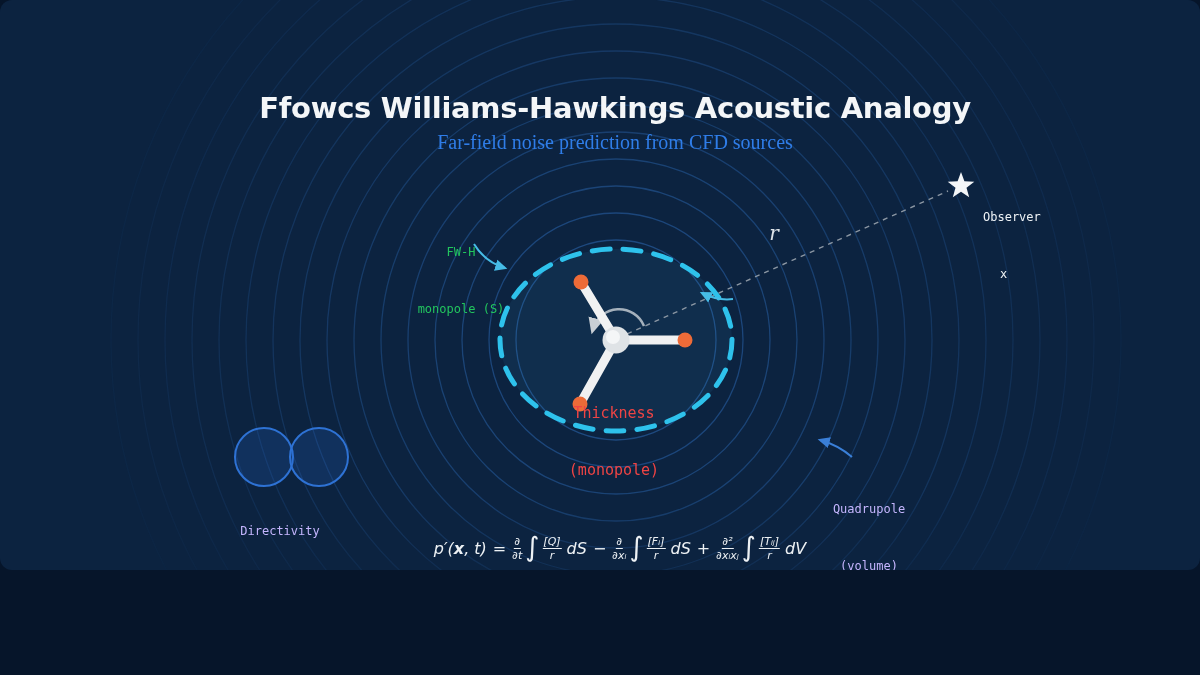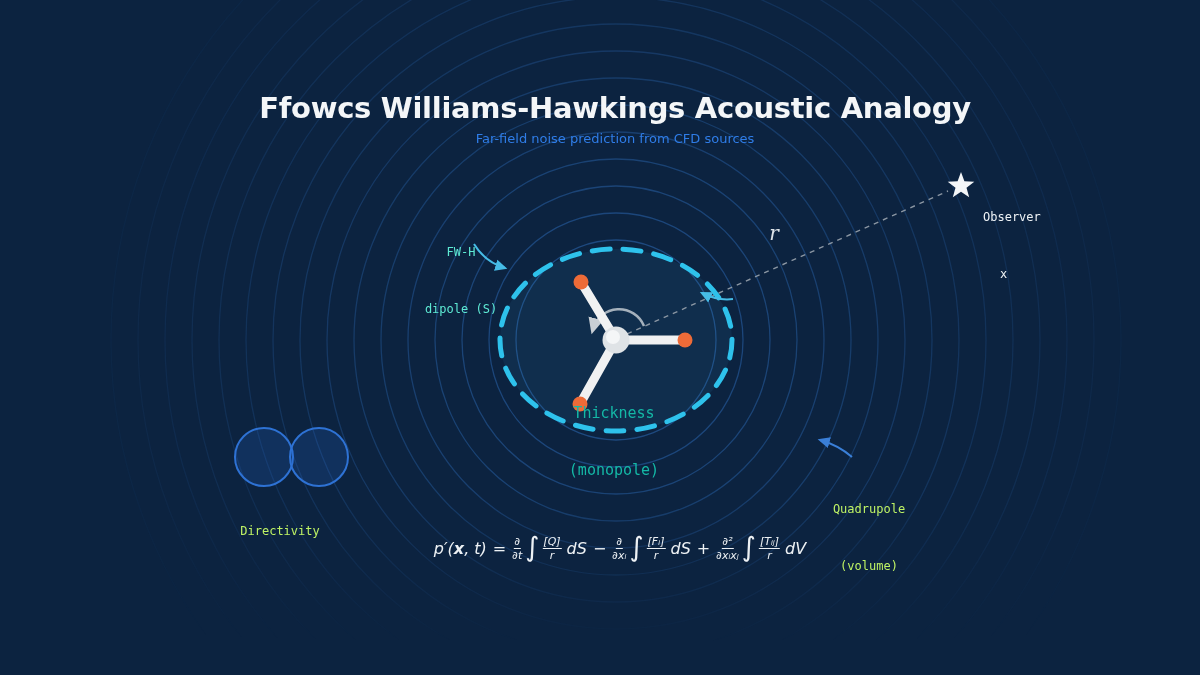--- a/index.html
+++ b/index.html
@@ -1,26 +1,26 @@
 <!DOCTYPE html>
 <html><head>
 <meta charset="utf-8">
 <style>
   html,body{margin:0;padding:0;background:#06152a;}
-  .canvas{position:relative;width:1200px;height:675px;background:#0c2340;overflow:hidden;
-          font-family:"DejaVu Sans",sans-serif;}
+  .canvas{position:relative;width:1200px;height:570px;background:#0c2340;overflow:hidden;
+          font-family:"DejaVu Sans",sans-serif;border-radius:12px;}
   svg.scene{position:absolute;left:0;top:0;}
   .lbl{position:absolute;white-space:pre;}
   .center{transform:translateX(-50%);text-align:center;}
   .mono{font-family:"DejaVu Sans Mono",monospace;}
   .title{font-size:29px;font-weight:bold;color:#f4f6f8;letter-spacing:-0.3px;}
-  .subtitle{font-size:13px;color:#2f7de8;}
-  .cyan{color:#5eead4;}
-  .orange{color:#14b8a6;}
-  .blue{color:#bef264;}
+  .subtitle{font-size:20px;color:#2f7de8;font-family:Liberation Serif, serif;}
+  .cyan{color:#22c55e;}
+  .orange{color:#ef4444;}
+  .blue{color:#c4b5fd;}
   .white{color:#eef2f5;}
   .lab14{font-size:12px;line-height:19px;}
   .lab15{font-size:15px;line-height:19px;}
   .r-label{font-family:"DejaVu Serif",serif;font-style:italic;font-size:20px;color:#dde3e8;}
   .observer-x{padding-left:17px;}
   
   .formula{position:absolute;left:620px;top:535px;transform:translateX(-50%);
            display:flex;align-items:center;gap:5px;color:#edf1f4;font-size:16px;
            font-style:italic;white-space:nowrap;}
   .frac{display:inline-flex;flex-direction:column;align-items:center;line-height:1.2;
@@ -104,21 +104,21 @@
     <path d="M 852 457 Q 838 445 820 440" fill="none" stroke="#3a7fd8" stroke-width="2" marker-end="url(#arrowBlue)"></path>
 
     <polygon fill="#f4f6f8" points="961,172 964.4,181.3 974.3,181.7 966.5,187.8 969.2,197.3 961,191.8 952.8,197.3 955.5,187.8 947.7,181.7 957.6,181.3"></polygon>
   </svg>
 
   <div class="lbl title center" style="left:615px;top:91px">Ffowcs Williams-Hawkings Acoustic Analogy</div>
   <div class="lbl subtitle center" style="left:615px;top:131px">Far-field noise prediction from CFD sources</div>
 
   <div class="lbl mono cyan lab14 center" style="left:461px;top:205px">
     <div>FW-H</div>
-    <div>dipole (S)</div>
+    <div>monopole (S)</div>
   </div>
 
 
   <div class="lbl r-label center" style="left:774px;top:221px">r</div>
 
   <div class="lbl mono white lab14" style="left:983px;top:170px">
     <div>Observer</div>
     <div class="observer-x">x</div>
   </div>
 

